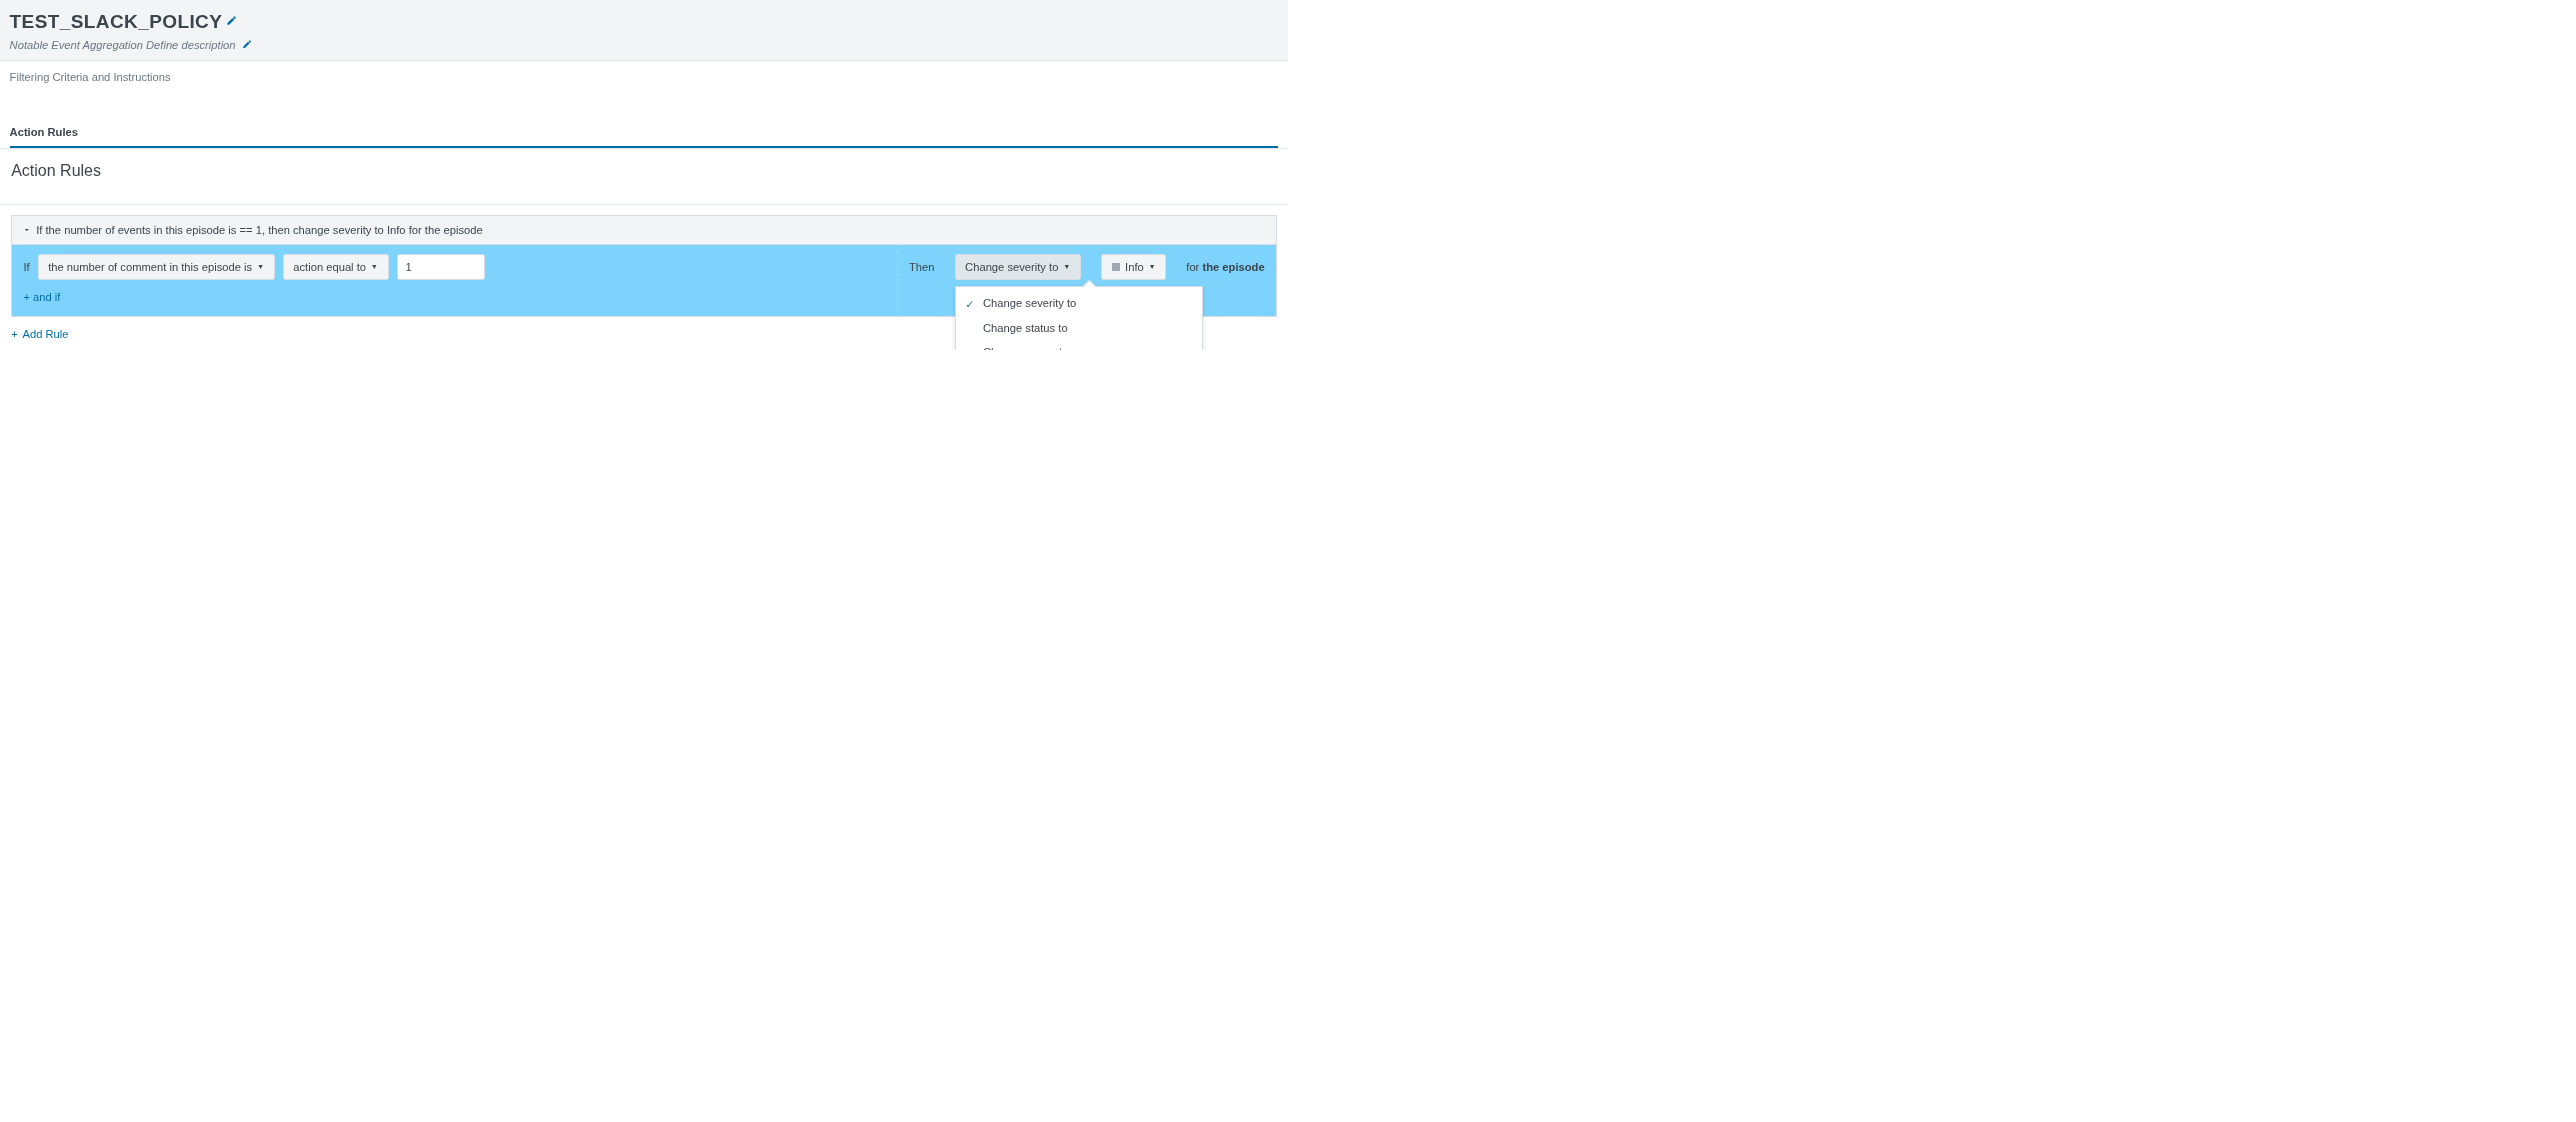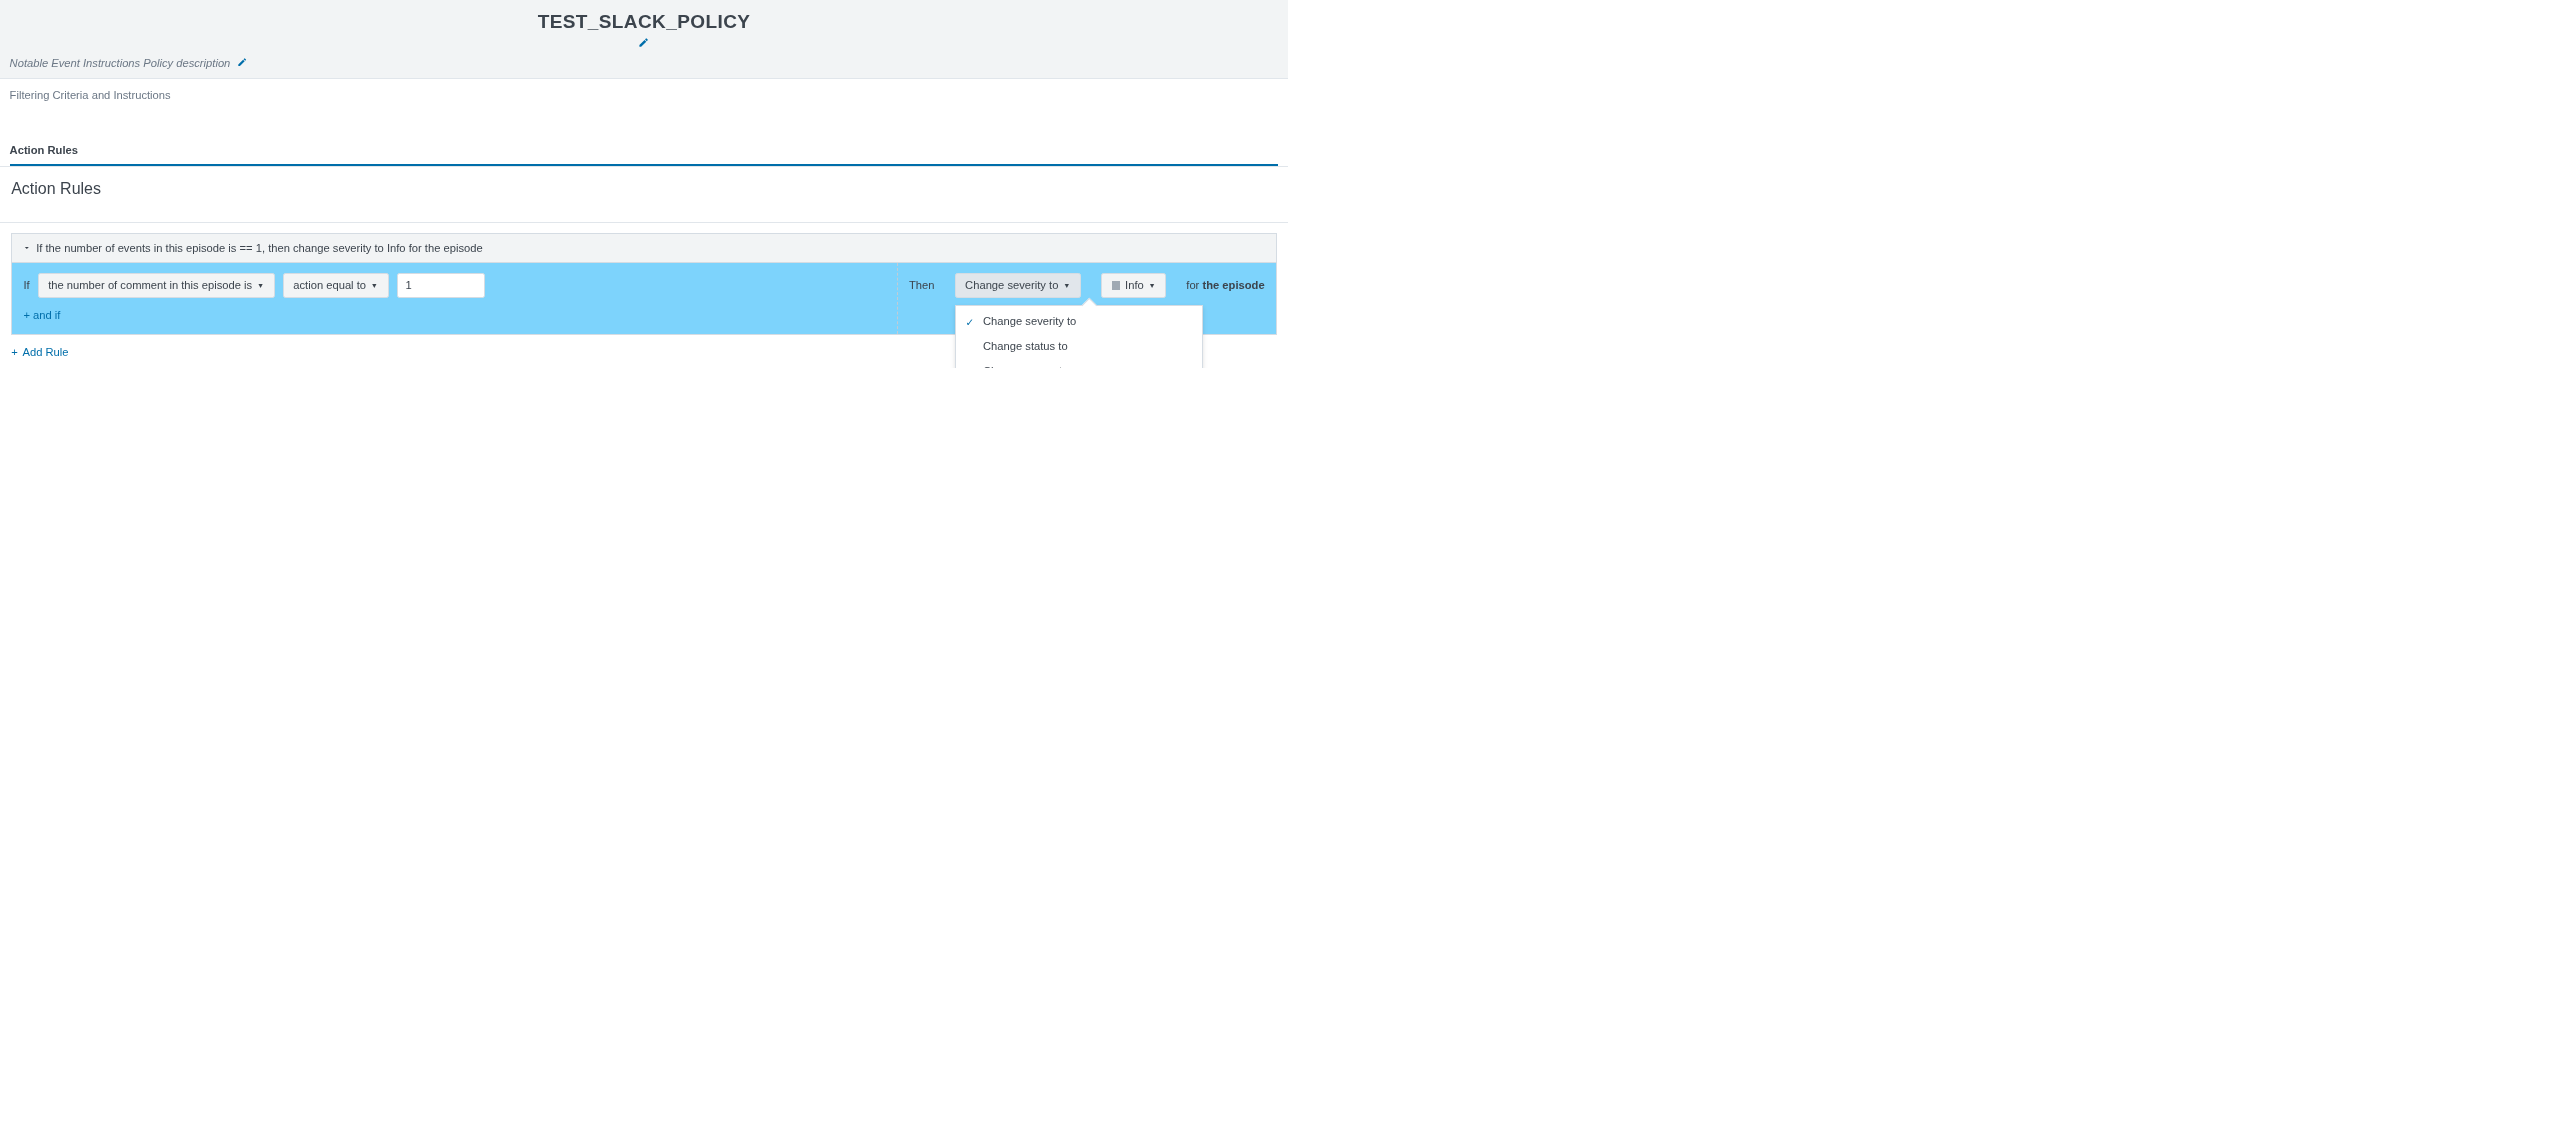--- a/index.html
+++ b/index.html
@@ -12,21 +12,20 @@
   }
   .header {
     background: #f2f4f5;
     padding: 11.2px 9.6px 8px 9.6px;
     border-bottom: 0.8px solid #e1e6eb;
   }
   .title-row {
     display: flex;
     align-items: center;
     gap: 4px;
-    flex-direction: column;
   }
   .title {
     font-size: 19px;
     font-weight: 700;
     color: #3c444d;
     letter-spacing: 0.4px;
   }
   .edit-icon {
     color: #006eaa;
     cursor: pointer;
@@ -224,21 +223,21 @@
 <div class="header">
   <div class="title-row">
     <span class="title">TEST_SLACK_POLICY</span>
     <span class="edit-icon">
       <svg width="11.2" height="11.2" viewBox="0 0 24 24" fill="currentColor">
           <path d="M3 17.25V21h3.75l11-11-3.75-3.75-11 11zM20.7 7.04a1 1 0 0 0 0-1.41l-2.34-2.34a1 1 0 0 0-1.41 0l-1.83 1.83 3.75 3.75 1.83-1.83z"></path>
         </svg>
     </span>
   </div>
   <div class="desc-row">
-    <span class="desc">Notable Event Instructions Policy description</span>
+    <span class="desc">Notable Event Aggregation Define description</span>
     <span class="edit-icon">
       <svg width="10.4" height="10.4" viewBox="0 0 24 24" fill="currentColor">
           <path d="M3 17.25V21h3.75l11-11-3.75-3.75-11 11zM20.7 7.04a1 1 0 0 0 0-1.41l-2.34-2.34a1 1 0 0 0-1.41 0l-1.83 1.83 3.75 3.75 1.83-1.83z"></path>
         </svg>
     </span>
   </div>
 </div>
 
 <div class="tabs">
   <div class="tab">Filtering Criteria and Instructions</div>

